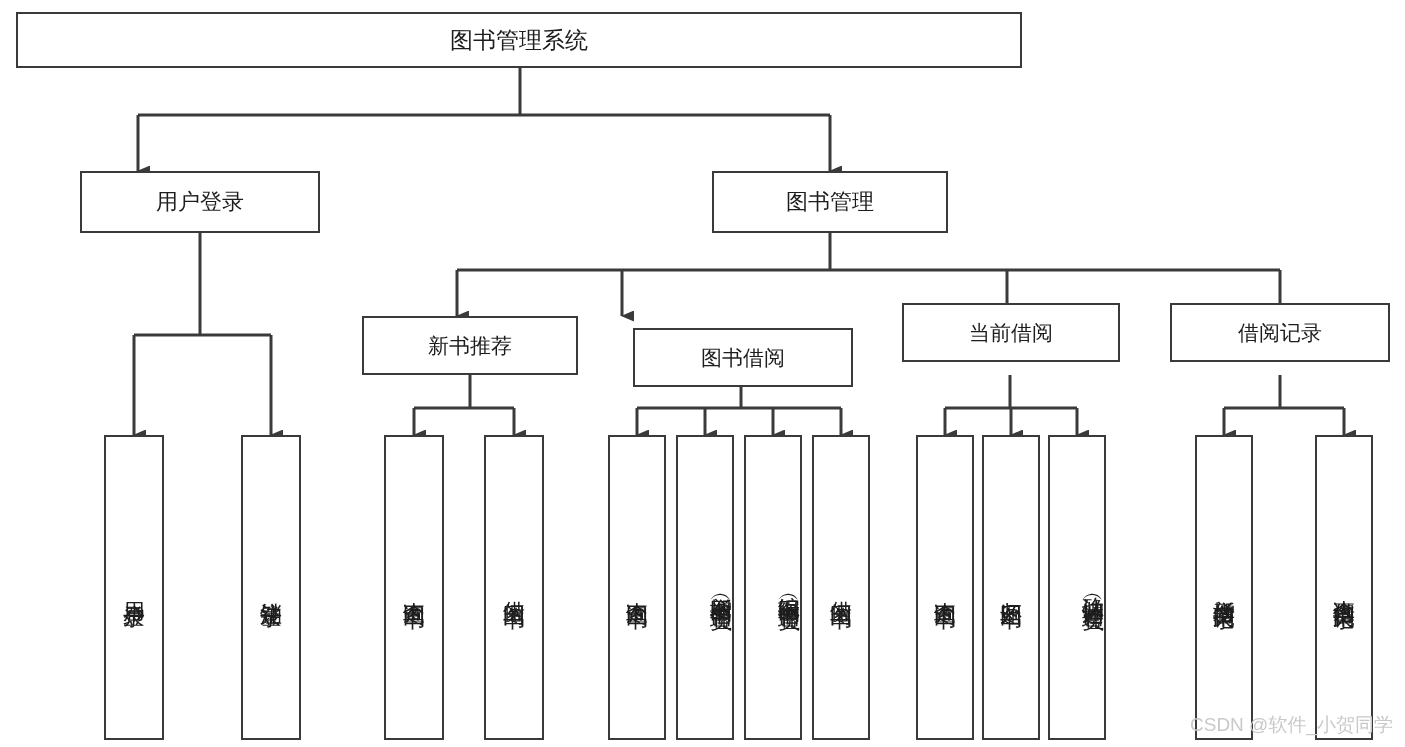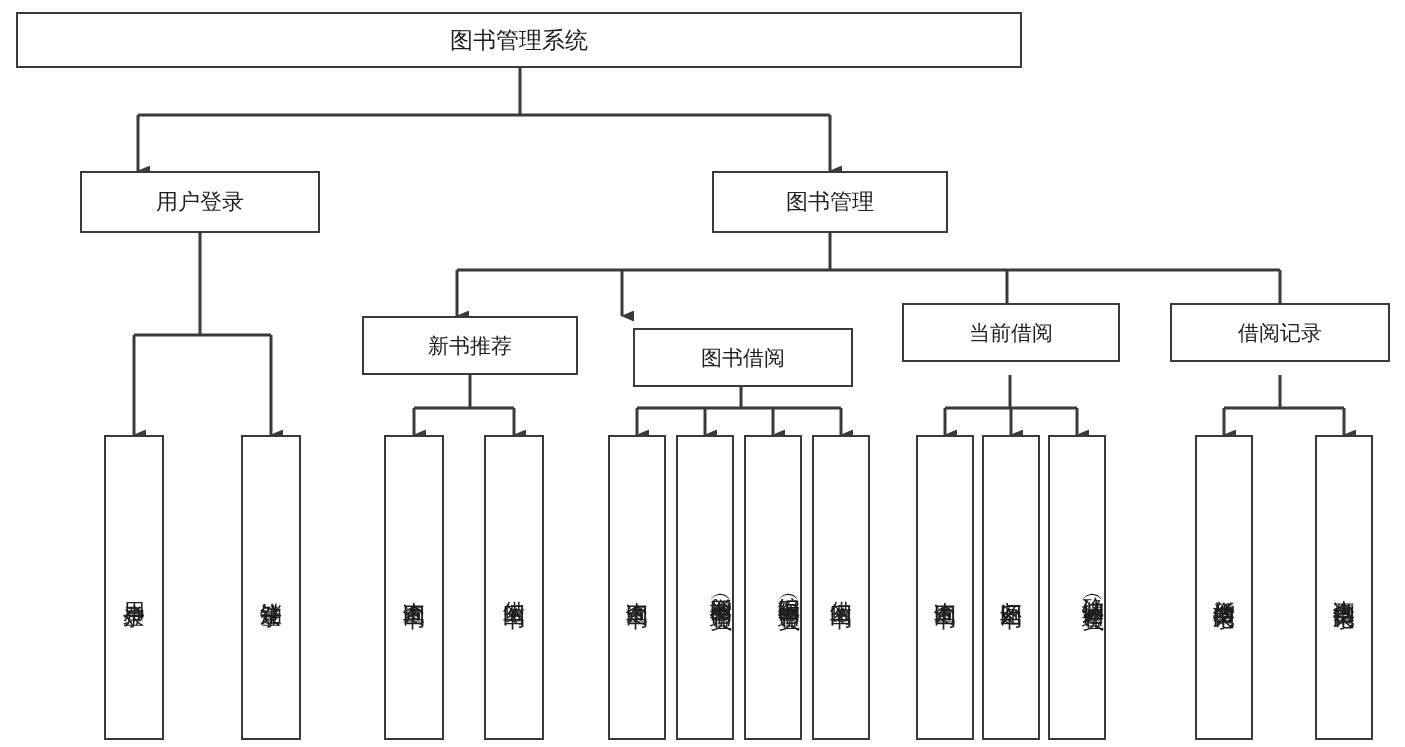--- a/index.html
+++ b/index.html
@@ -179,14 +179,15 @@
         <span class="node-label">确认归还（管理员）</span>
       </div>
       <div class="node leaf centered" style="left: 1195px; top: 435px; width: 58px; height: 305px;">
         <span class="node-label">新增借阅记录</span>
       </div>
       <div class="node leaf centered" style="left: 1315px; top: 435px; width: 58px; height: 305px;">
         <span class="node-label">查询借阅记录</span>
       </div>
     </div>
 
+  <div class="watermark" style="left: 1190px; top: 712px;">CSDN @软件_小贺同学</div>
 
 </div>
 
 </body></html>

